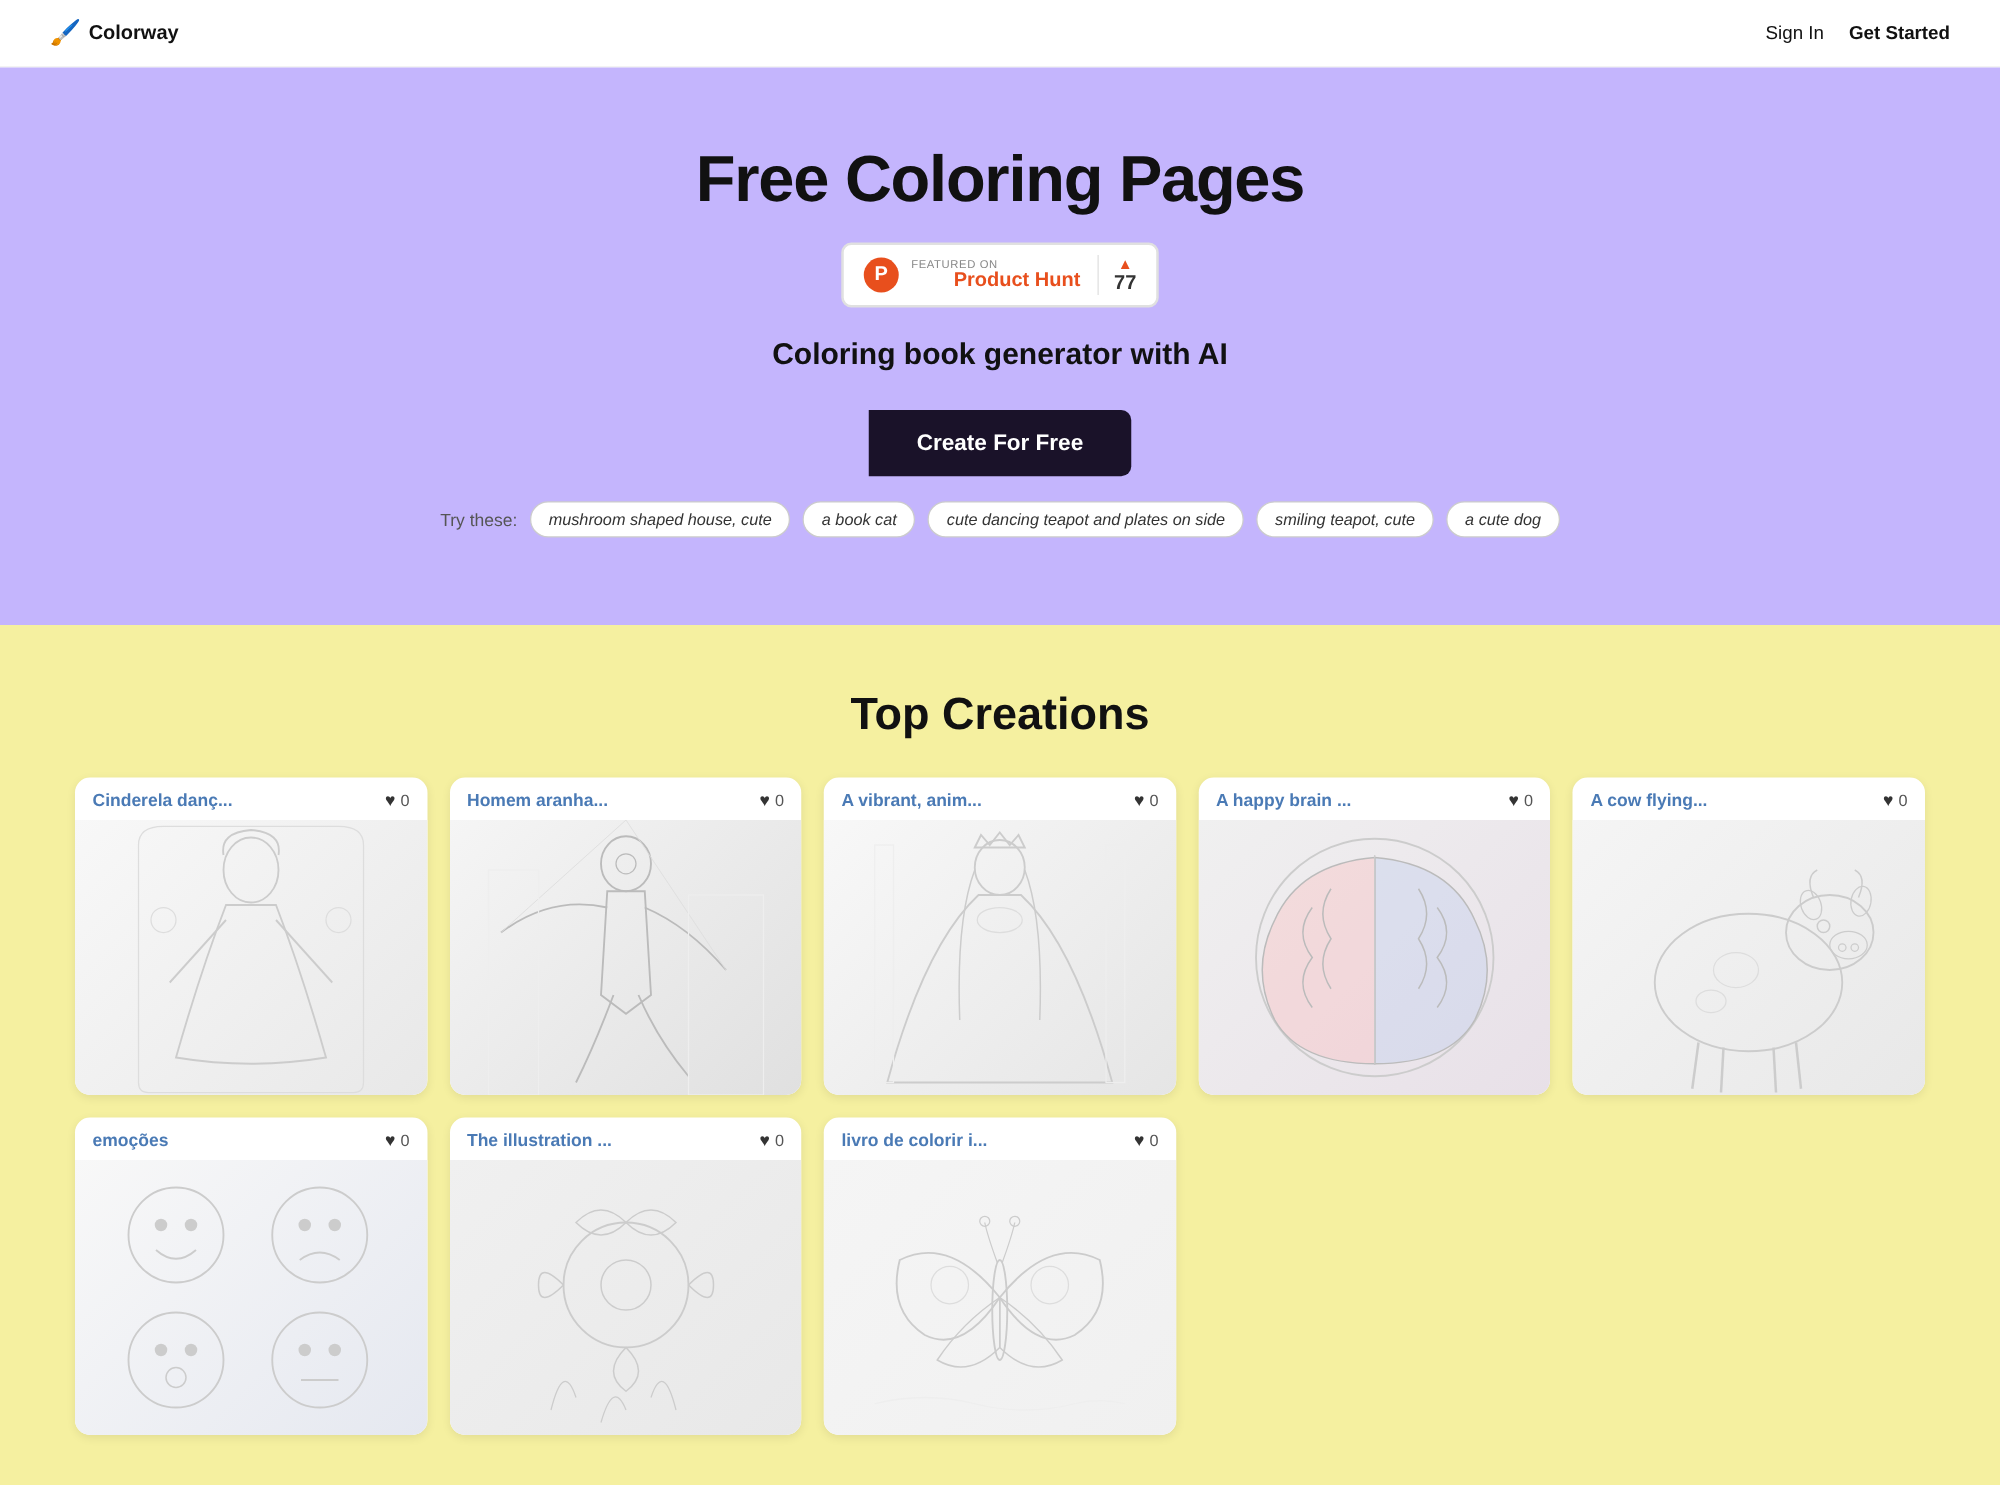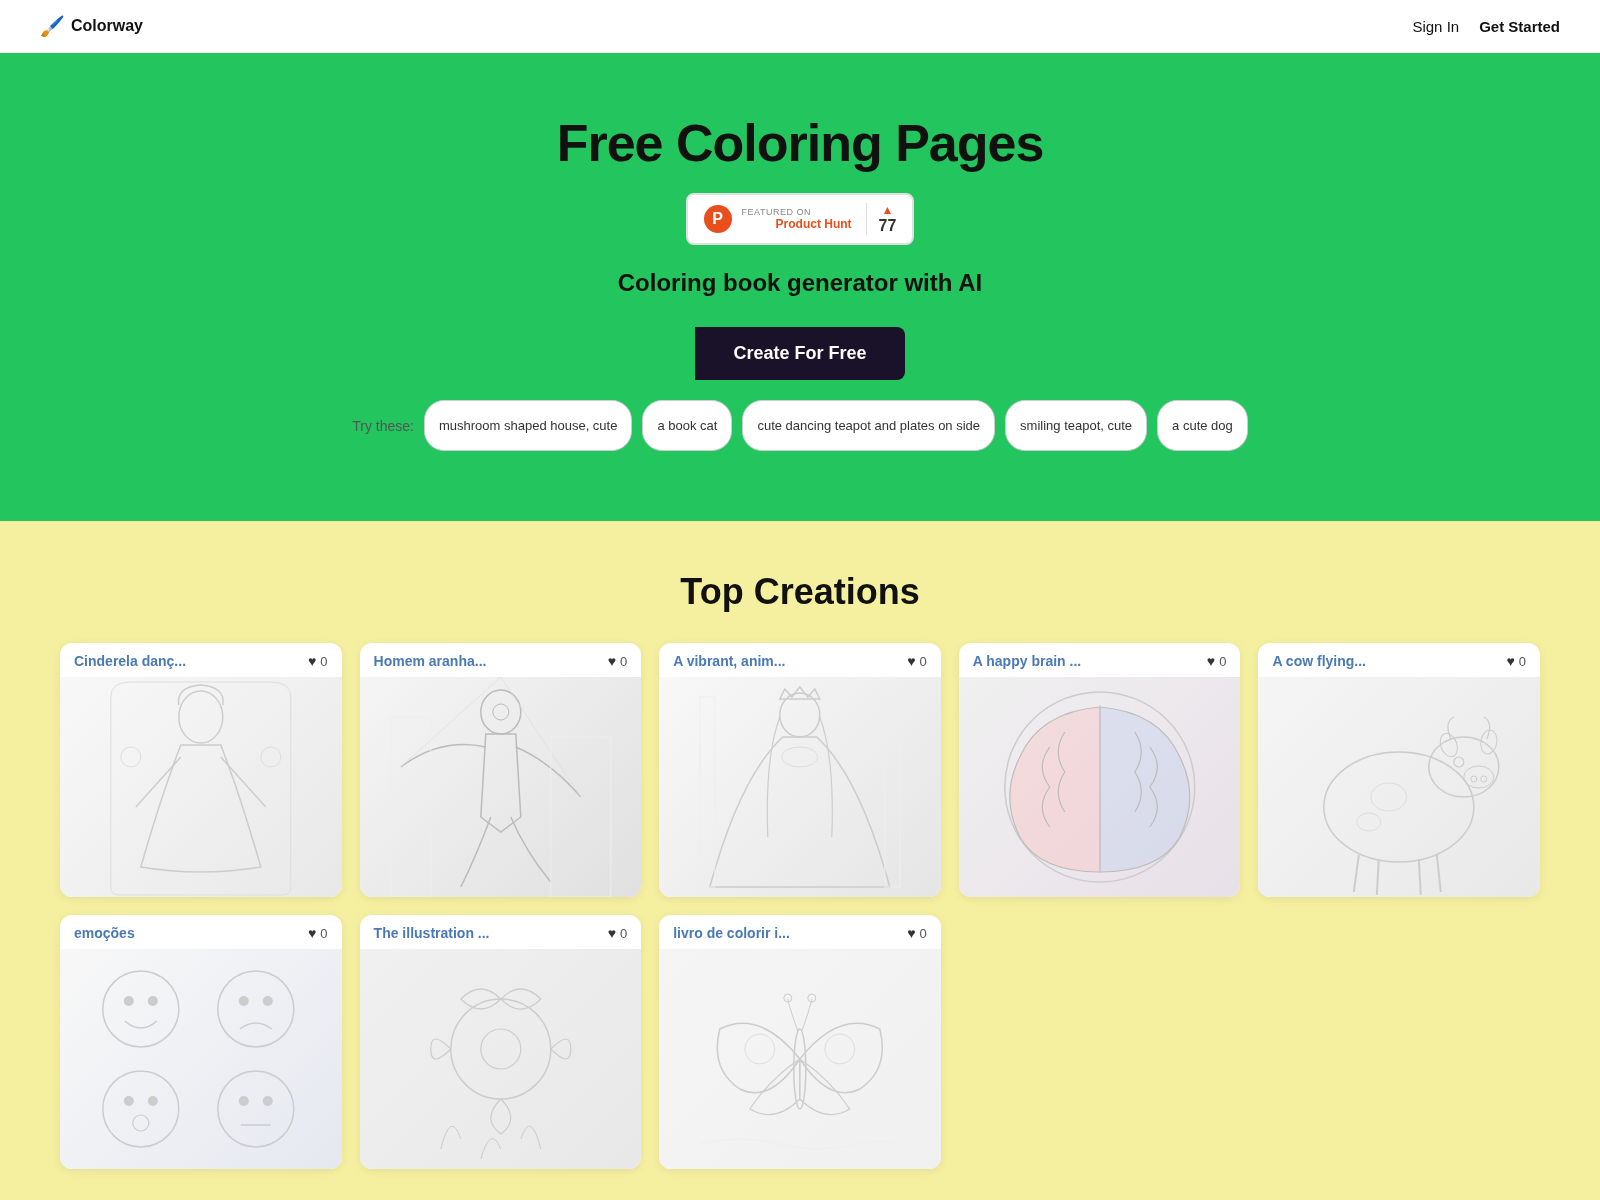--- a/index.html
+++ b/index.html
@@ -15,21 +15,21 @@
       border-bottom: 1px solid #f0f0f0;
     }
     .nav-logo { display: flex; align-items: center; gap: 6px; font-weight: 700; font-size: 16px; color: #111; cursor: pointer; }
     .nav-logo-emoji { font-size: 20px; }
     .nav-links { display: flex; gap: 20px; align-items: center; }
     .nav-link { font-size: 15px; color: #111; text-decoration: none; cursor: pointer; }
     .nav-link-cta { font-size: 15px; color: #111; font-weight: 600; text-decoration: none; cursor: pointer; }
 
     
     .hero {
-      background: #22c55e;
+      background: #c4b5fd;
       padding: 60px 20px 70px;
       text-align: center;
     }
     .hero-title {
       font-size: 52px;
       font-weight: 800;
       color: #111;
       margin-bottom: 20px;
       letter-spacing: -1px;
     }
@@ -55,21 +55,21 @@
       color: #fff;
       font-weight: 900;
       font-size: 16px;
     }
     .ph-text {
       display: flex;
       flex-direction: column;
       align-items: flex-start;
     }
     .ph-featured { font-size: 9px; color: #888; text-transform: uppercase; letter-spacing: 0.5px; }
-    .ph-name { font-size: 12px; font-weight: 800; color: #e84f1d; margin-left: 34px; }
+    .ph-name { font-size: 16px; font-weight: 800; color: #e84f1d; margin-left: 34px; }
     .ph-score {
       display: flex;
       flex-direction: column;
       align-items: center;
       border-left: 1px solid #e0e0e0;
       padding-left: 12px;
       margin-left: 4px;
     }
     .ph-arrow { color: #e84f1d; font-size: 12px; }
     .ph-num { font-size: 16px; font-weight: 700; color: #333; }
@@ -113,24 +113,25 @@
       align-items: center;
       justify-content: center;
       gap: 10px;
       flex-wrap: wrap;
     }
     .try-label { font-size: 14px; color: #555; }
     .try-chip {
       background: #fff;
       border: 1px solid #ccc;
       border-radius: 20px;
-      padding: 17px 14px;
+      padding: 6px 14px;
       font-size: 13px;
       color: #333;
       cursor: pointer;
+      font-style: italic;
     }
 
     
     .creations-section {
       background: #f5f0a0;
       padding: 50px 60px 40px;
     }
     .creations-title {
       text-align: center;
       font-size: 36px;

